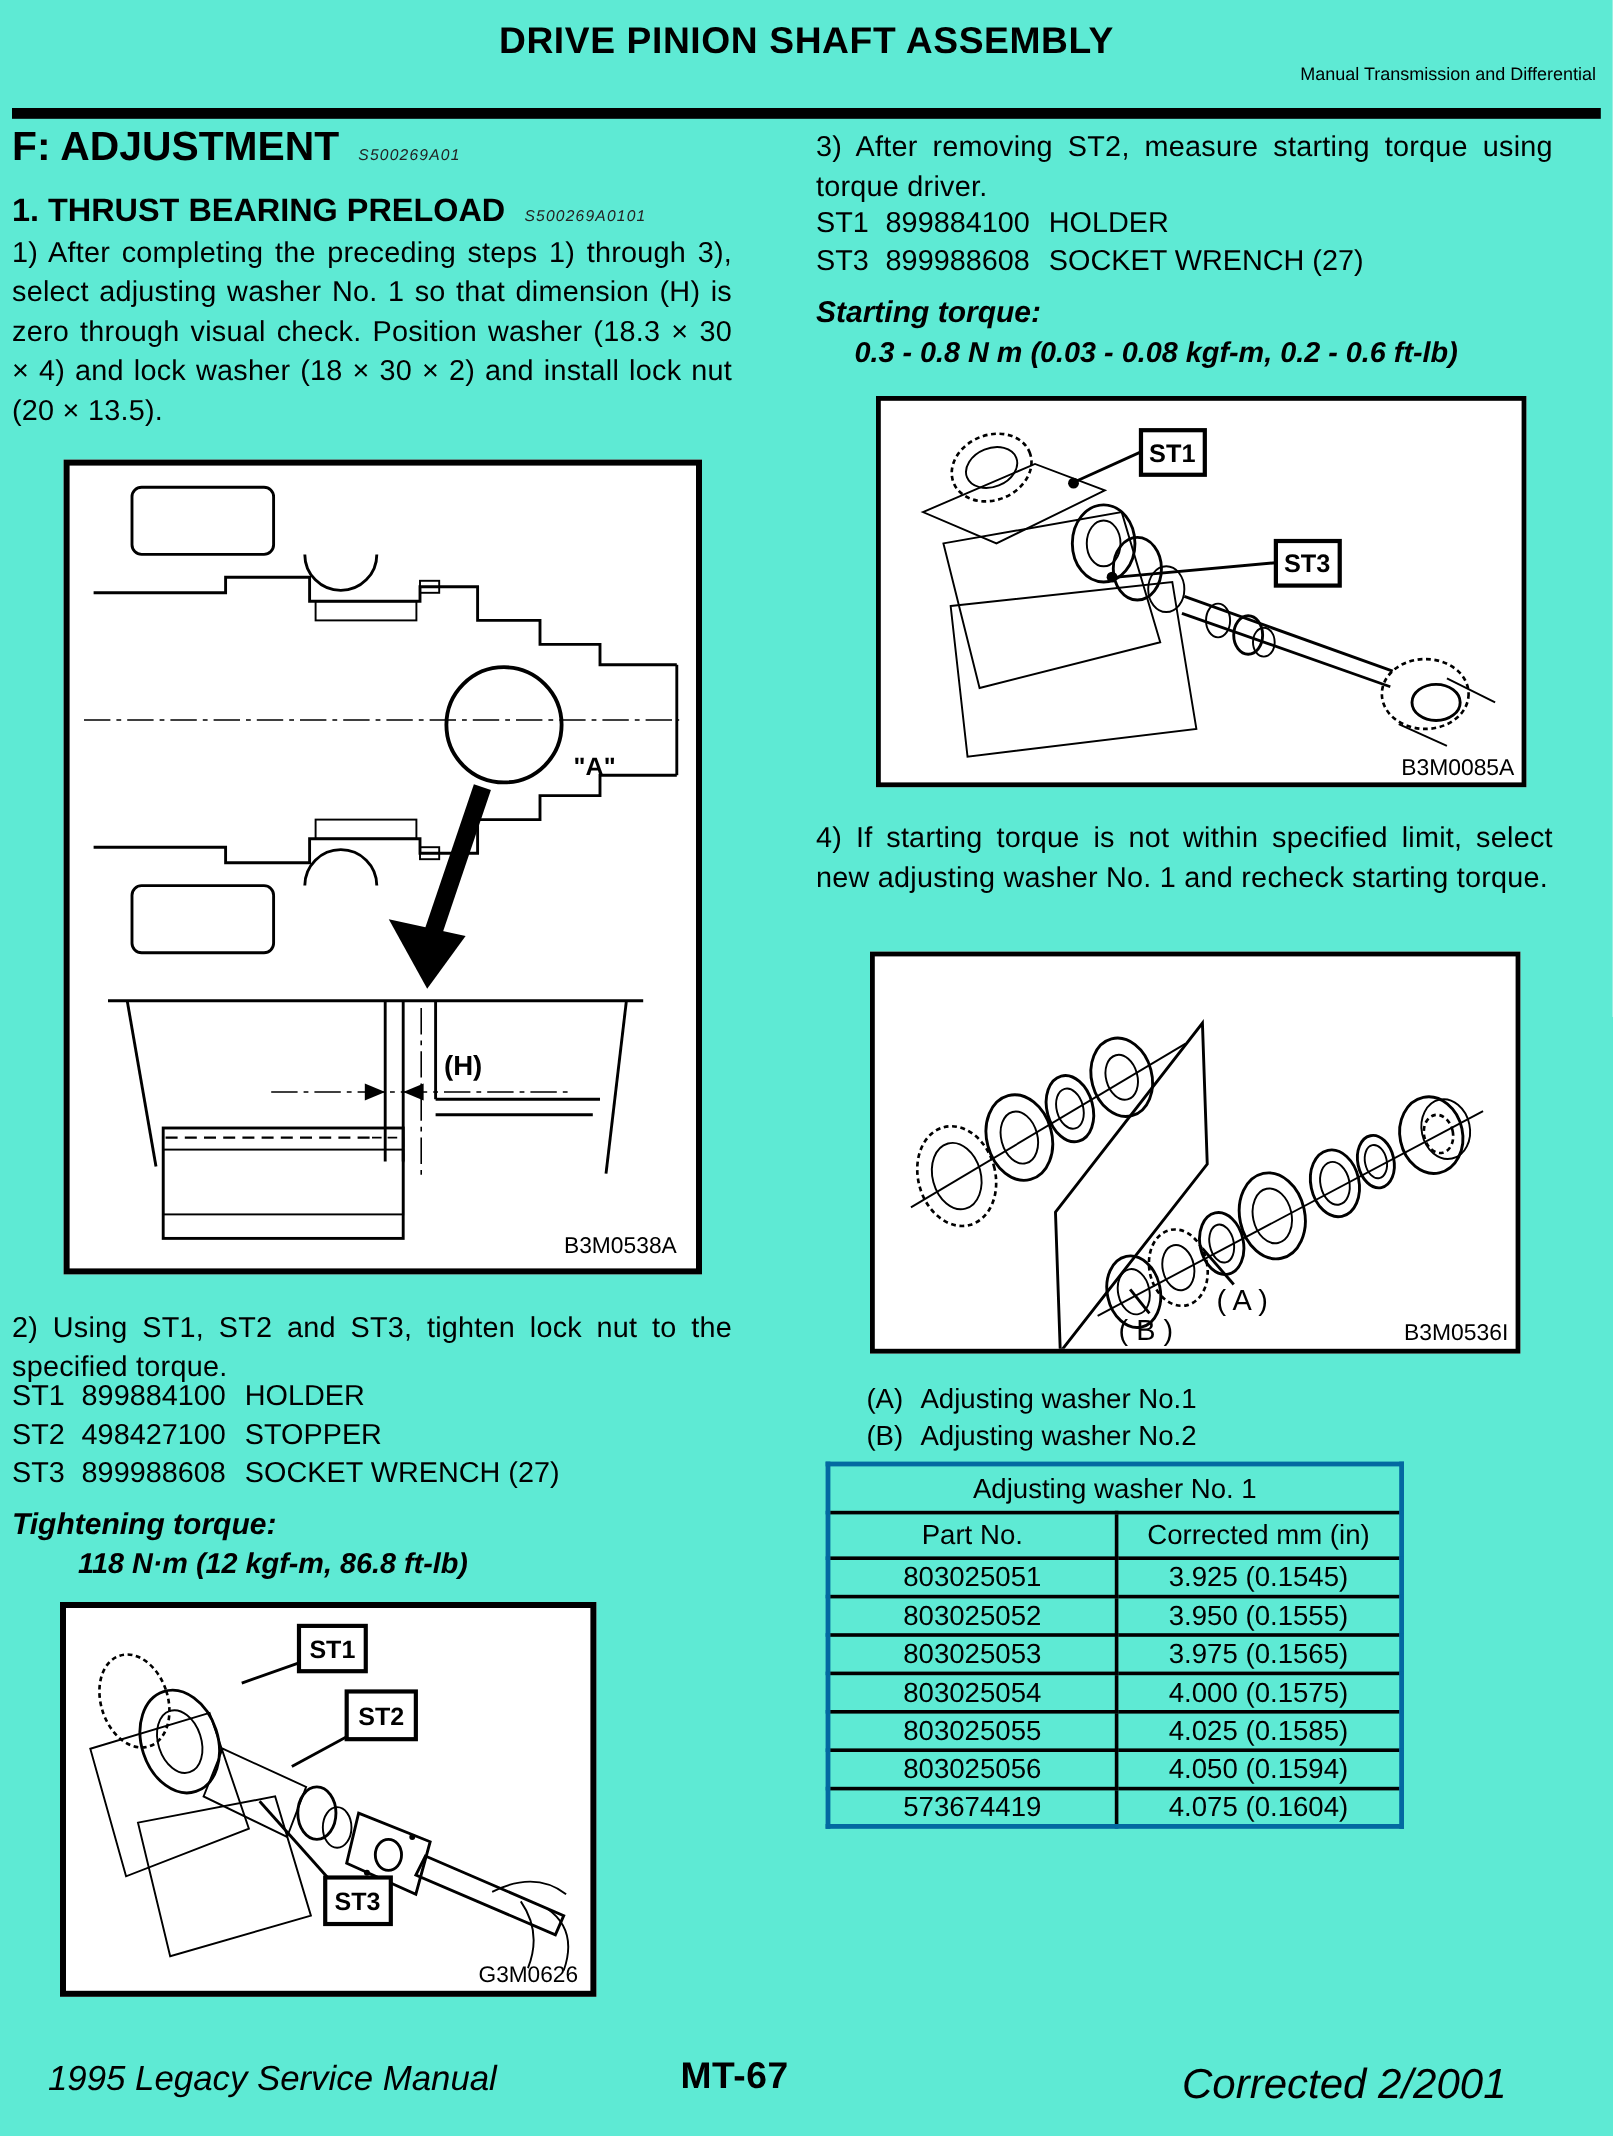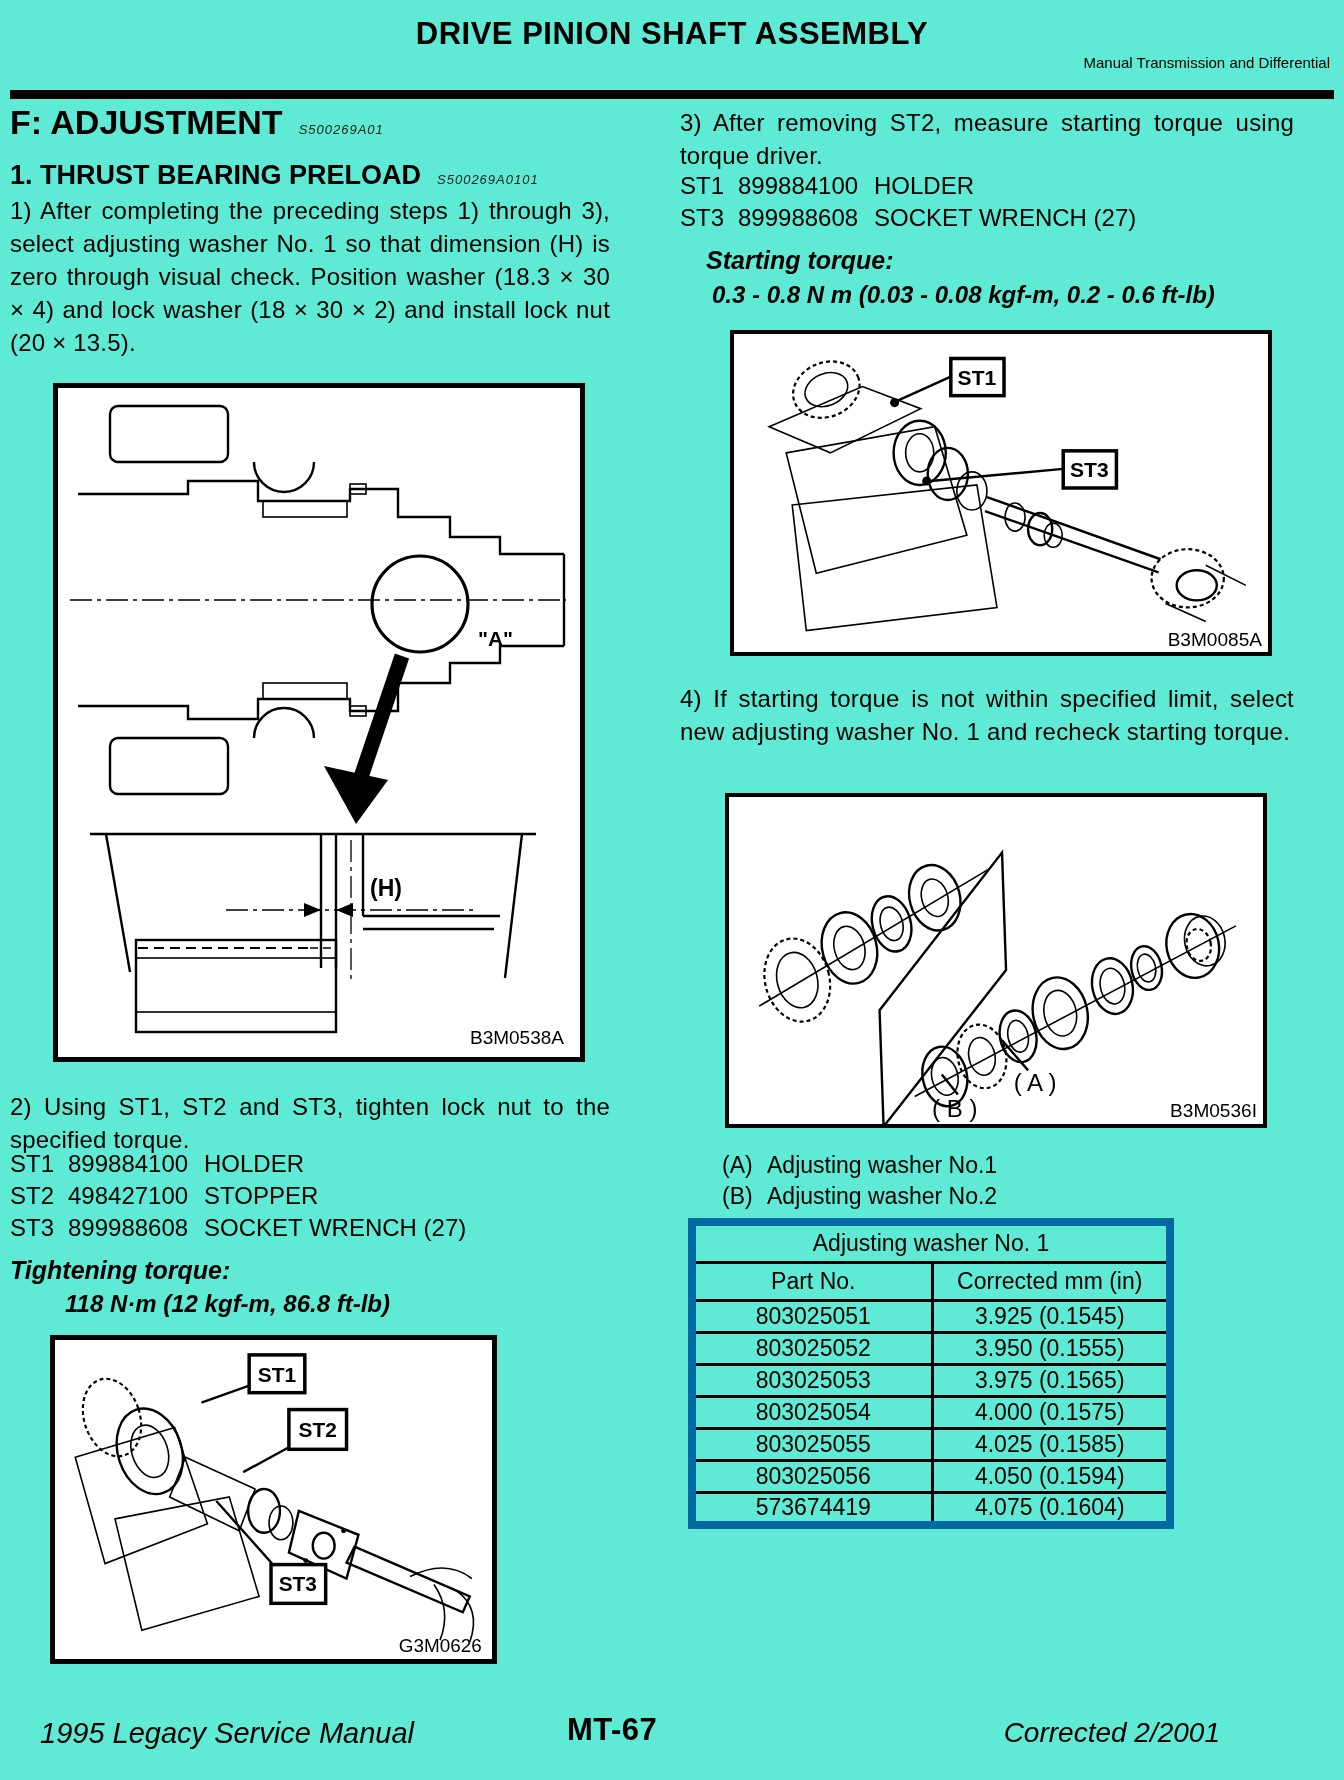--- a/index.html
+++ b/index.html
@@ -27,21 +27,21 @@
   .toolrow .st{width:58px;}
   .toolrow .part{width:136px;}
   .tools-l{left:10px;top:1150px;width:600px;}
   .tools-r{left:680px;top:172px;width:614px;}
   .tools-l .toolrow,.tools-r .toolrow{margin-bottom:2px;}
 
   .torq{font-weight:bold;font-style:italic;font-size:25px;}
   .torqv{font-weight:bold;font-style:italic;font-size:24px;}
   .tl-label{left:10px;top:1256px;}
   .tl-value{left:65px;top:1290px;}
-  .tr-label{left:706px;top:246px;}
+  .tr-label{left:680px;top:246px;}
   .tr-value{left:712px;top:281px;}
 
   
   .figbox{border:5px solid #000;background:#fff;box-sizing:border-box;}
   .fig1{left:53px;top:383px;width:532px;height:679px;}
   .fig2{left:50px;top:1335px;width:447px;height:329px;}
   .fig3{left:730px;top:330px;width:542px;height:326px;border-width:4px;}
   .fig4{left:725px;top:793px;width:542px;height:335px;border-width:4px;}
   .figbox svg{display:block;width:100%;height:100%;}
 
@@ -59,32 +59,32 @@
   .t24{font-family:"Liberation Sans",sans-serif;font-size:24px;fill:#000;}
 
   
   .legend-a{left:722px;top:1152px;}
   .legend-b{left:722px;top:1183px;}
   .legrow{display:flex;font-size:23px;}
   .legrow .lk{width:45px;}
 
   
   .washer-table-wrap{left:688px;top:1218px;}
-  table.washer{border-collapse:collapse;border:8px solid #0369a1;table-layout:fixed;width:478px;
+  table.washer{border-collapse:collapse;border:4px solid #0369a1;table-layout:fixed;width:478px;
                font-size:23px;}
   table.washer th,table.washer td{border:3px solid #000;text-align:center;font-weight:normal;padding:0;}
   tr.trow{height:32px;}
   tr.titrow{height:40px;}
   tr.hdrow{height:38px;}
   col.c1{width:240px;}col.c2{width:238px;}
 
   
   .foot-l{left:40px;top:1717px;font-size:29px;font-style:italic;}
   .foot-c{left:567px;top:1712px;font-size:31px;font-weight:bold;letter-spacing:.5px;}
-  .foot-r{left:985px;top:1717px;width:235px;font-size:28px;font-style:italic;text-align:right;white-space:nowrap;}
+  .foot-r{left:985px;top:1717px;width:235px;font-size:35px;font-style:italic;text-align:center;white-space:nowrap;}
 </style>
 </head>
 <body>
 
 <div class="page">
 
   <div class="abs hdr-title">DRIVE PINION SHAFT ASSEMBLY</div>
   <div class="abs hdr-sub">Manual Transmission and Differential</div>
   <div class="abs hdr-rule"></div>
 

